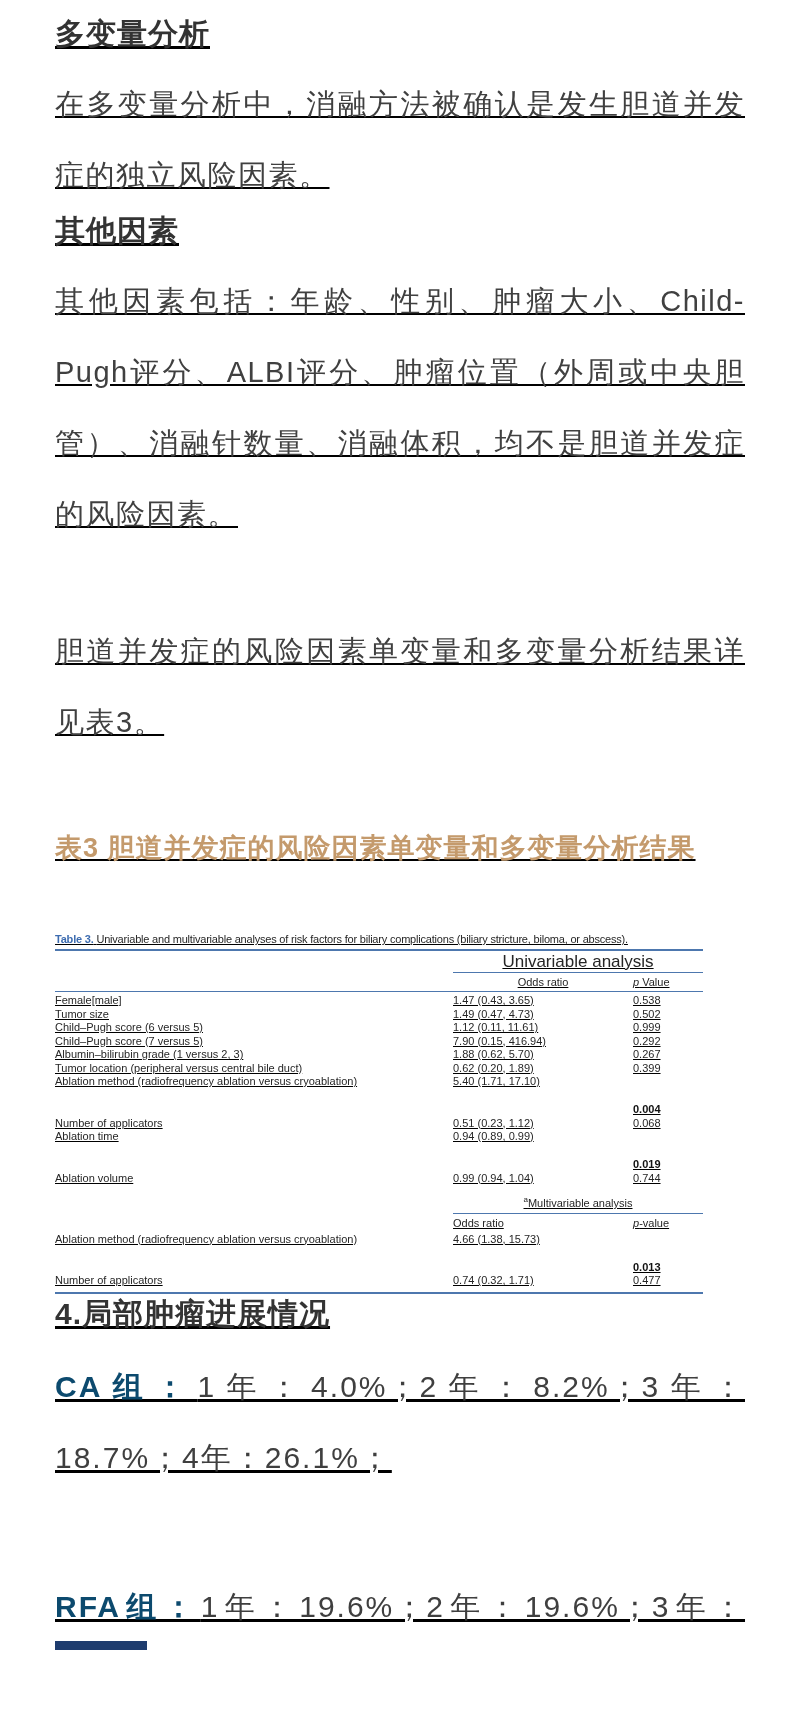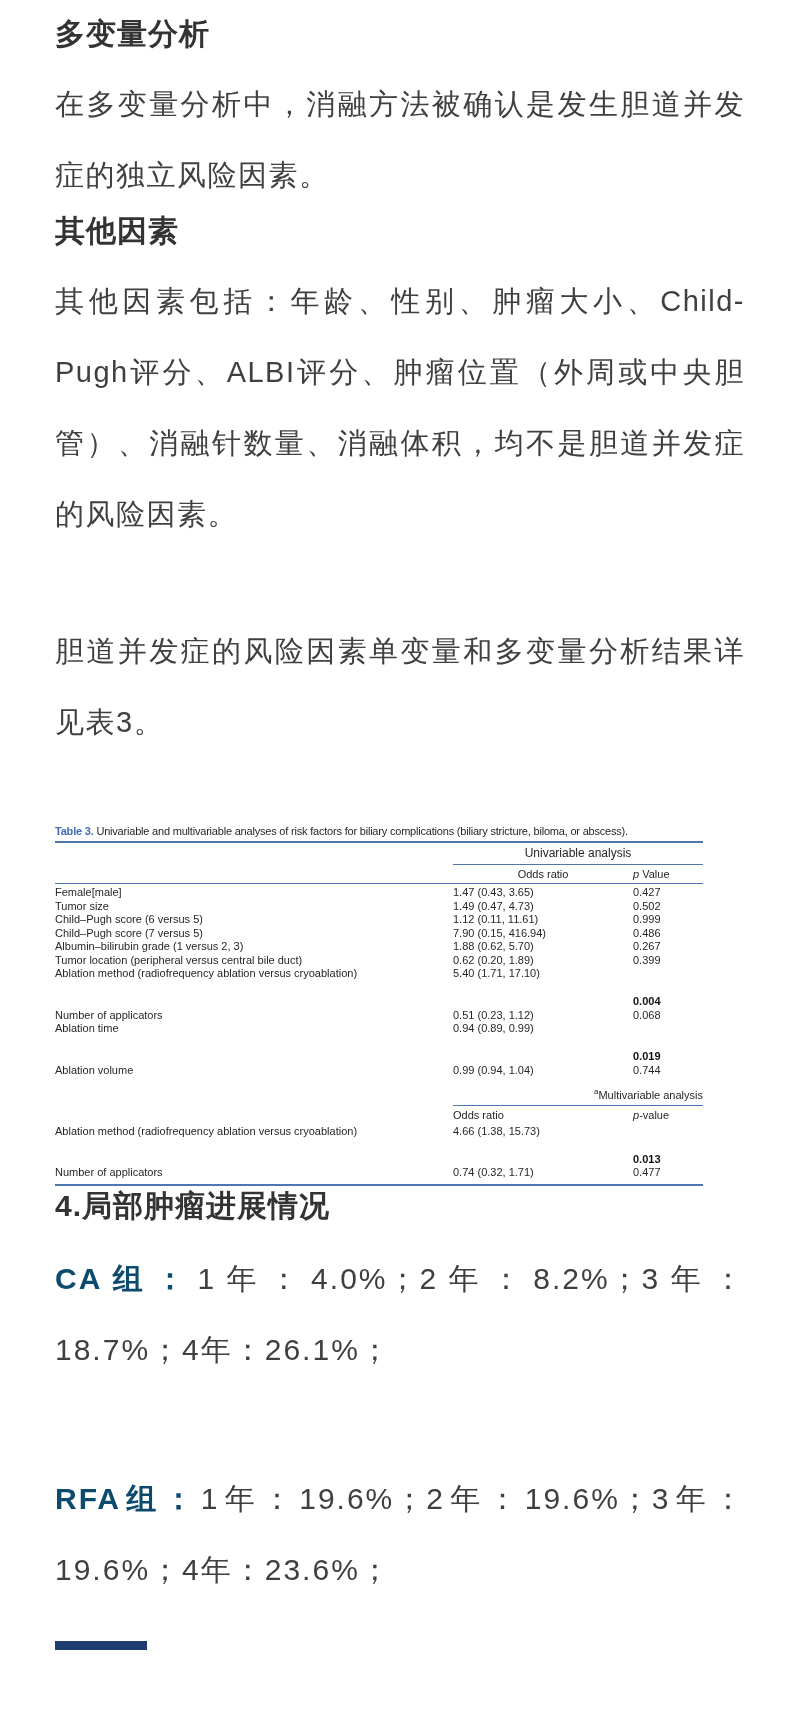--- a/index.html
+++ b/index.html
@@ -1,17 +1,17 @@
 <!DOCTYPE html>
 <html><head>
 <meta charset="utf-8">
 <style>
   html,body { margin:0; padding:0; background:#ffffff; }
   body { width:800px; font-family:"Liberation Sans","DejaVu Sans",sans-serif; }
-  .page { position:relative; width:800px; height:1650px; background:#fff; overflow:hidden; }
+  .page { position:relative; width:800px; height:1650px; background:#fff; overflow:hidden;text-decoration:underline; }
   .content { padding:14px 55px 0 55px; }
 
   h2.sec { font-size:30px; font-weight:bold; color:#333333; margin:0; letter-spacing:1px; }
   .sec1 { margin-top:16px; }
   .sec2 { margin-top:62px; }
   p.body { font-size:29px; line-height:71px; color:#404040; margin:14px 0 0 0; letter-spacing:1.5px; text-align:justify; }
   p.standalone { margin-top:66px; }
 
   .tb-caption { margin-top:72px; font-size:27px; font-weight:bold; color:#c49a6c; letter-spacing:1px; }
 
@@ -19,22 +19,22 @@
   .tfig { margin-top:66px; width:648px; color:#262626; }
   .t-title { font-size:11px; line-height:14px; white-space:nowrap; overflow:hidden; letter-spacing:-0.2px; }
   .t-label { color:#3d6cb0; font-weight:bold; }
   .rule { background:#4d77ae; height:2px; border:0; margin:0; }
   .rule.thin { height:1px; }
   .rule.title-rule { margin-top:3px; }
   .trow { display:flex; font-size:11px; line-height:13.5px; }
   .c1 { width:398px; }
   .c2 { width:180px; }
   .c3 { width:70px; }
-  .head-span { width:250px; text-align:center; border-bottom:1.5px solid #4d77ae; padding:4px 0 3px 0; font-size:12px; }
-  .multi-span { width:250px; text-align:right; border-bottom:1.5px solid #4d77ae; padding:8px 0 3px 0; font-size:11px; }
+  .head-span { width:250px; text-align:center; border-bottom:1.5px solid #4d77ae; padding:4px 0 3px 0; font-size:17px; }
+  .multi-span { width:250px; text-align:center; border-bottom:1.5px solid #4d77ae; padding:8px 0 3px 0; font-size:11px; }
   .colhead { padding:3px 0 2px 0; }
   .colhead .c2 { text-align:center; }
   .multi-colhead .c2 { text-align:left; }
   .ital { font-style:italic; }
   .boldcell { font-weight:bold; color:#111;margin-top:28px; }
   .databody { margin-top:2px; }
   .rule.bottom-rule { margin-top:4px; }
   sup { font-size:8px; }
 
   .sec4 { margin-top:104px; font-size:31px; font-weight:bold; color:#bd8c5e; letter-spacing:1px; }
@@ -51,20 +51,21 @@
   <div class="content">
 
     <h2 class="sec sec1">多变量分析</h2>
     <p class="body">在多变量分析中，消融方法被确认是发生胆道并发症的独立风险因素。</p>
 
     <h2 class="sec sec2">其他因素</h2>
     <p class="body">其他因素包括：年龄、性别、肿瘤大小、Child-Pugh评分、ALBI评分、肿瘤位置（外周或中央胆管）、消融针数量、消融体积，均不是胆道并发症的风险因素。</p>
 
     <p class="body standalone">胆道并发症的风险因素单变量和多变量分析结果详见表3。</p>
 
+    <div class="tb-caption">表3  胆道并发症的风险因素单变量和多变量分析结果</div>
 
     <div class="tfig">
       <div class="t-title">
         <span class="t-label">Table 3.</span>
         <span>Univariable and multivariable analyses of risk factors for biliary complications (biliary stricture, biloma, or abscess).</span>
       </div>
       <div class="rule title-rule"></div>
 
       <div class="trow">
         <div class="c1"></div>
@@ -75,36 +76,36 @@
         <div class="c1"></div>
         <div class="c2">Odds ratio</div>
         <div class="c3"><span class="ital">p</span><span> Value</span></div>
       </div>
       <div class="rule thin"></div>
 
       <div class="databody">
         <div class="trow">
             <div class="c1">Female[male]</div>
             <div class="c2">1.47 (0.43, 3.65)</div>
-            <div class="c3">0.427</div>
+            <div class="c3">0.538</div>
           </div>
         <div class="trow">
             <div class="c1">Tumor size</div>
             <div class="c2">1.49 (0.47, 4.73)</div>
             <div class="c3">0.502</div>
           </div>
         <div class="trow">
             <div class="c1">Child–Pugh score (6 versus 5)</div>
             <div class="c2">1.12 (0.11, 11.61)</div>
             <div class="c3">0.999</div>
           </div>
         <div class="trow">
             <div class="c1">Child–Pugh score (7 versus 5)</div>
             <div class="c2">7.90 (0.15, 416.94)</div>
-            <div class="c3">0.486</div>
+            <div class="c3">0.292</div>
           </div>
         <div class="trow">
             <div class="c1">Albumin–bilirubin grade (1 versus 2, 3)</div>
             <div class="c2">1.88 (0.62, 5.70)</div>
             <div class="c3">0.267</div>
           </div>
         <div class="trow">
             <div class="c1">Tumor location (peripheral versus central bile duct)</div>
             <div class="c2">0.62 (0.20, 1.89)</div>
             <div class="c3">0.399</div>

